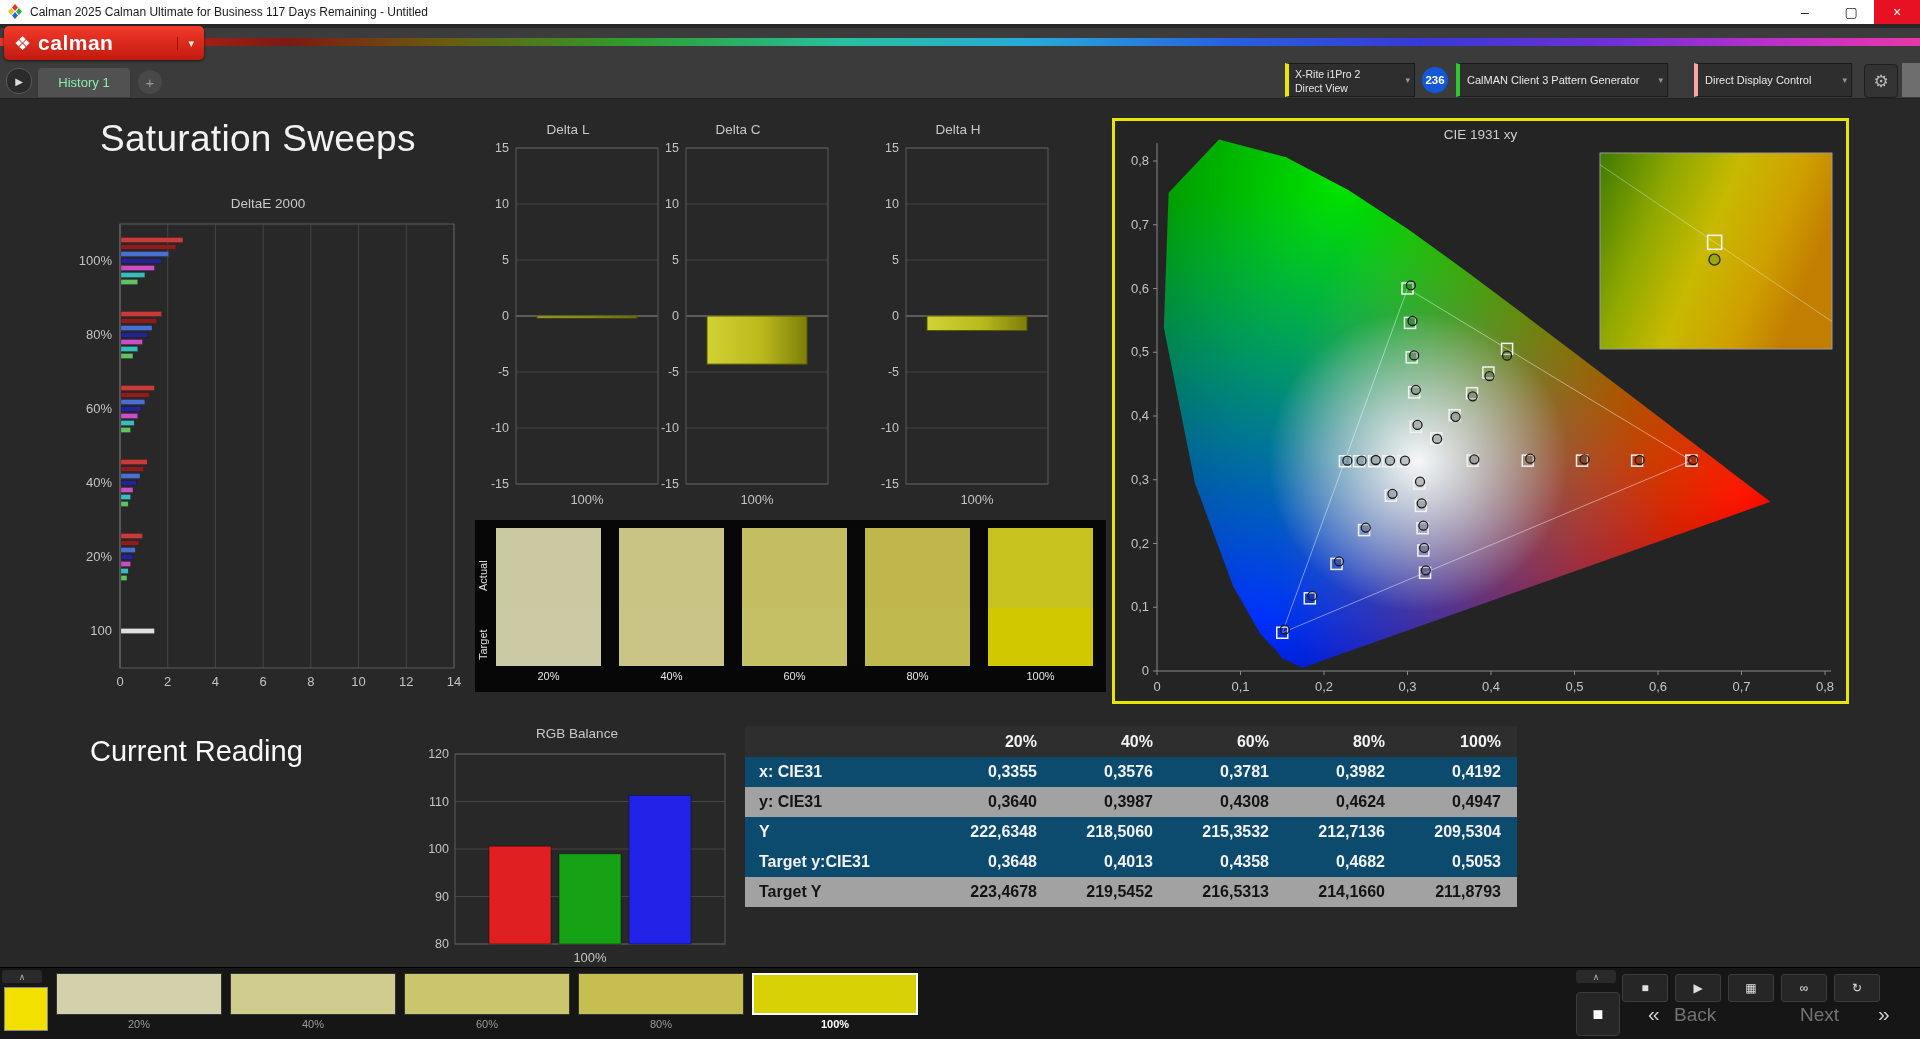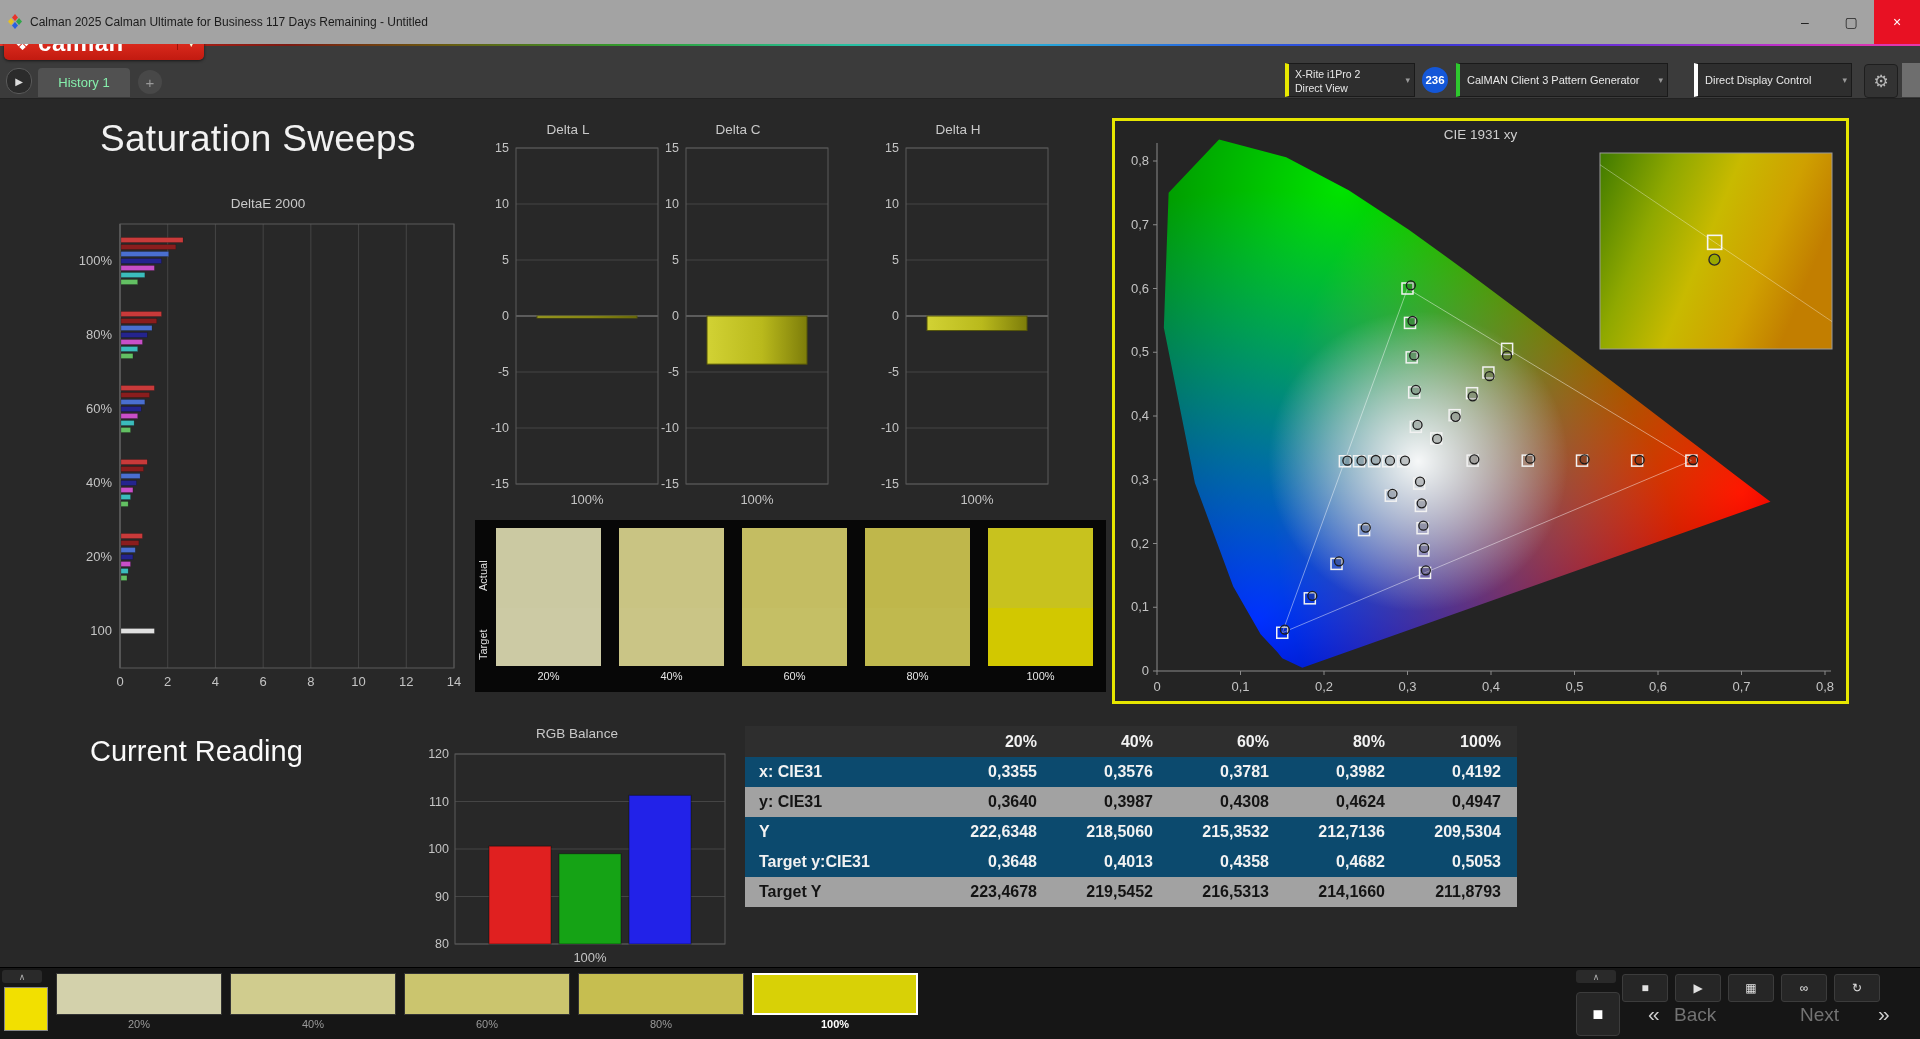--- a/index.html
+++ b/index.html
@@ -1,43 +1,43 @@
 <!DOCTYPE html>
 <html><head>
 <meta charset="utf-8">
 <style>
   html,body{margin:0;padding:0;}
   body{width:1920px;height:1039px;position:relative;background:#282828;font-family:"Liberation Sans",sans-serif;overflow:hidden;}
   
-  .titlebar{position:absolute;top:0;left:0;width:1920px;height:44px;background:#a3a3a3;display:flex;align-items:center;z-index:30;}
+  .titlebar{position:absolute;top:0;left:0;width:1920px;height:24px;background:#ffffff;display:flex;align-items:center;z-index:30;}
   .app-icon{margin-left:7px;}
   .win-title{font-size:12px;color:#1b1b1b;margin-left:7px;}
   .win-controls{margin-left:auto;display:flex;height:100%;}
   .win-btn{width:46px;height:100%;display:flex;align-items:center;justify-content:center;font-size:14px;color:#222;cursor:default;}
   .win-btn.close{background:#e81123;color:#fff;}
   
   .upperstrip{position:absolute;top:28px;left:0;width:1920px;height:18px;background:#3c3c3c;z-index:1;}
   .rainbow{position:absolute;top:38px;left:0;width:1920px;height:8px;z-index:2;
     background:linear-gradient(90deg,#e8342a 0%,#c22218 7%,#7c1a12 15%,#6a5a10 23%,#2f9e2f 33%,#28c0a0 44%,#28a8d8 54%,#2860e0 64%,#3838d8 74%,#7030d8 84%,#c030c8 93%,#e838a8 100%);}
   .logo{position:absolute;top:26px;left:4px;width:200px;height:34px;border-radius:5px;z-index:5;
     background:linear-gradient(#f23a2a,#c21a10);display:flex;align-items:center;color:#fff;box-shadow:0 1px 3px rgba(0,0,0,.6);}
   .logo-diamond{font-size:19px;margin-left:10px;}
-  .logo-text{font-size:24px;font-weight:700;letter-spacing:.5px;margin-left:7px;}
+  .logo-text{font-size:21px;font-weight:700;letter-spacing:.5px;margin-left:7px;}
   .logo-caret{margin-left:auto;margin-right:10px;padding-left:10px;border-left:1px solid #9c130b;font-size:11px;color:#ffd;}
   
   .tabbar{position:absolute;top:46px;left:0;width:1920px;height:52px;background:#3b3b3b;border-bottom:1px solid #222;z-index:3;}
   .run-btn{position:absolute;left:6px;top:22px;width:24px;height:24px;border-radius:12px;background:#2b2b2b;border:1px solid #5a5a5a;color:#ddd;font-size:10px;display:flex;align-items:center;justify-content:center;}
   .tab{position:absolute;left:38px;top:22px;width:92px;height:29px;background:#515151;border-radius:4px 4px 0 0;color:#86efac;font-size:13px;display:flex;align-items:center;justify-content:center;}
   .tab-add{position:absolute;left:138px;top:24px;width:24px;height:24px;border-radius:12px;background:#484848;color:#999;font-size:15px;display:flex;align-items:center;justify-content:center;}
   .drop-box{position:absolute;top:17px;height:34px;background:#2e2e2e;border:1px solid #1a1a1a;color:#e8e8e8;box-sizing:border-box;}
   .box-caret{position:absolute;right:4px;top:50%;transform:translateY(-50%);font-size:9px;color:#999;}
   .meter-box{left:1285px;width:130px;border-left:4px solid #e8e800;font-size:10.5px;line-height:1.35;padding:3px 16px 0 6px;}
   .badge{position:absolute;left:1422px;top:21px;width:26px;height:26px;border-radius:50%;background:#1457d8;color:#fff;font-size:11.5px;font-weight:700;display:flex;align-items:center;justify-content:center;}
   .pattern-box{left:1456px;width:212px;border-left:4px solid #2ec82e;font-size:11px;display:flex;align-items:center;padding:0 18px 0 7px;}
-  .display-box{left:1694px;width:158px;border-left:4px solid #ffffff;font-size:11px;display:flex;align-items:center;padding:0 18px 0 7px;}
+  .display-box{left:1694px;width:158px;border-left:4px solid #fca5a5;font-size:11px;display:flex;align-items:center;padding:0 18px 0 7px;}
   .gear-btn{position:absolute;left:1864px;top:18px;width:32px;height:32px;background:#333;border:1px solid #1e1e1e;border-radius:4px;color:#b8b8b8;font-size:17px;display:flex;align-items:center;justify-content:center;}
   .side-handle{position:absolute;left:1902px;top:17px;width:18px;height:34px;background:#6e6e6e;}
   
   .page-title{position:absolute;left:100px;top:118px;font-size:37px;font-weight:300;letter-spacing:.3px;color:#f2f2f2;}
   .chart-title{height:20px;text-align:center;font-size:13.5px;color:#c9c9c9;}
   .deltae-chart{position:absolute;left:70px;top:196px;width:396px;}
   .delta-chart{position:absolute;top:122px;width:196px;}
   .cie-panel{position:absolute;left:1112px;top:118px;width:737px;height:586px;background:#242424;border:3px solid #e6e600;box-sizing:border-box;}
   .cie-title{position:absolute;top:6px;left:0;width:100%;text-align:center;font-size:13.5px;color:#cfcfcf;z-index:2;}
   .cie-plot{position:absolute;left:0;top:0;width:731px;height:580px;}

